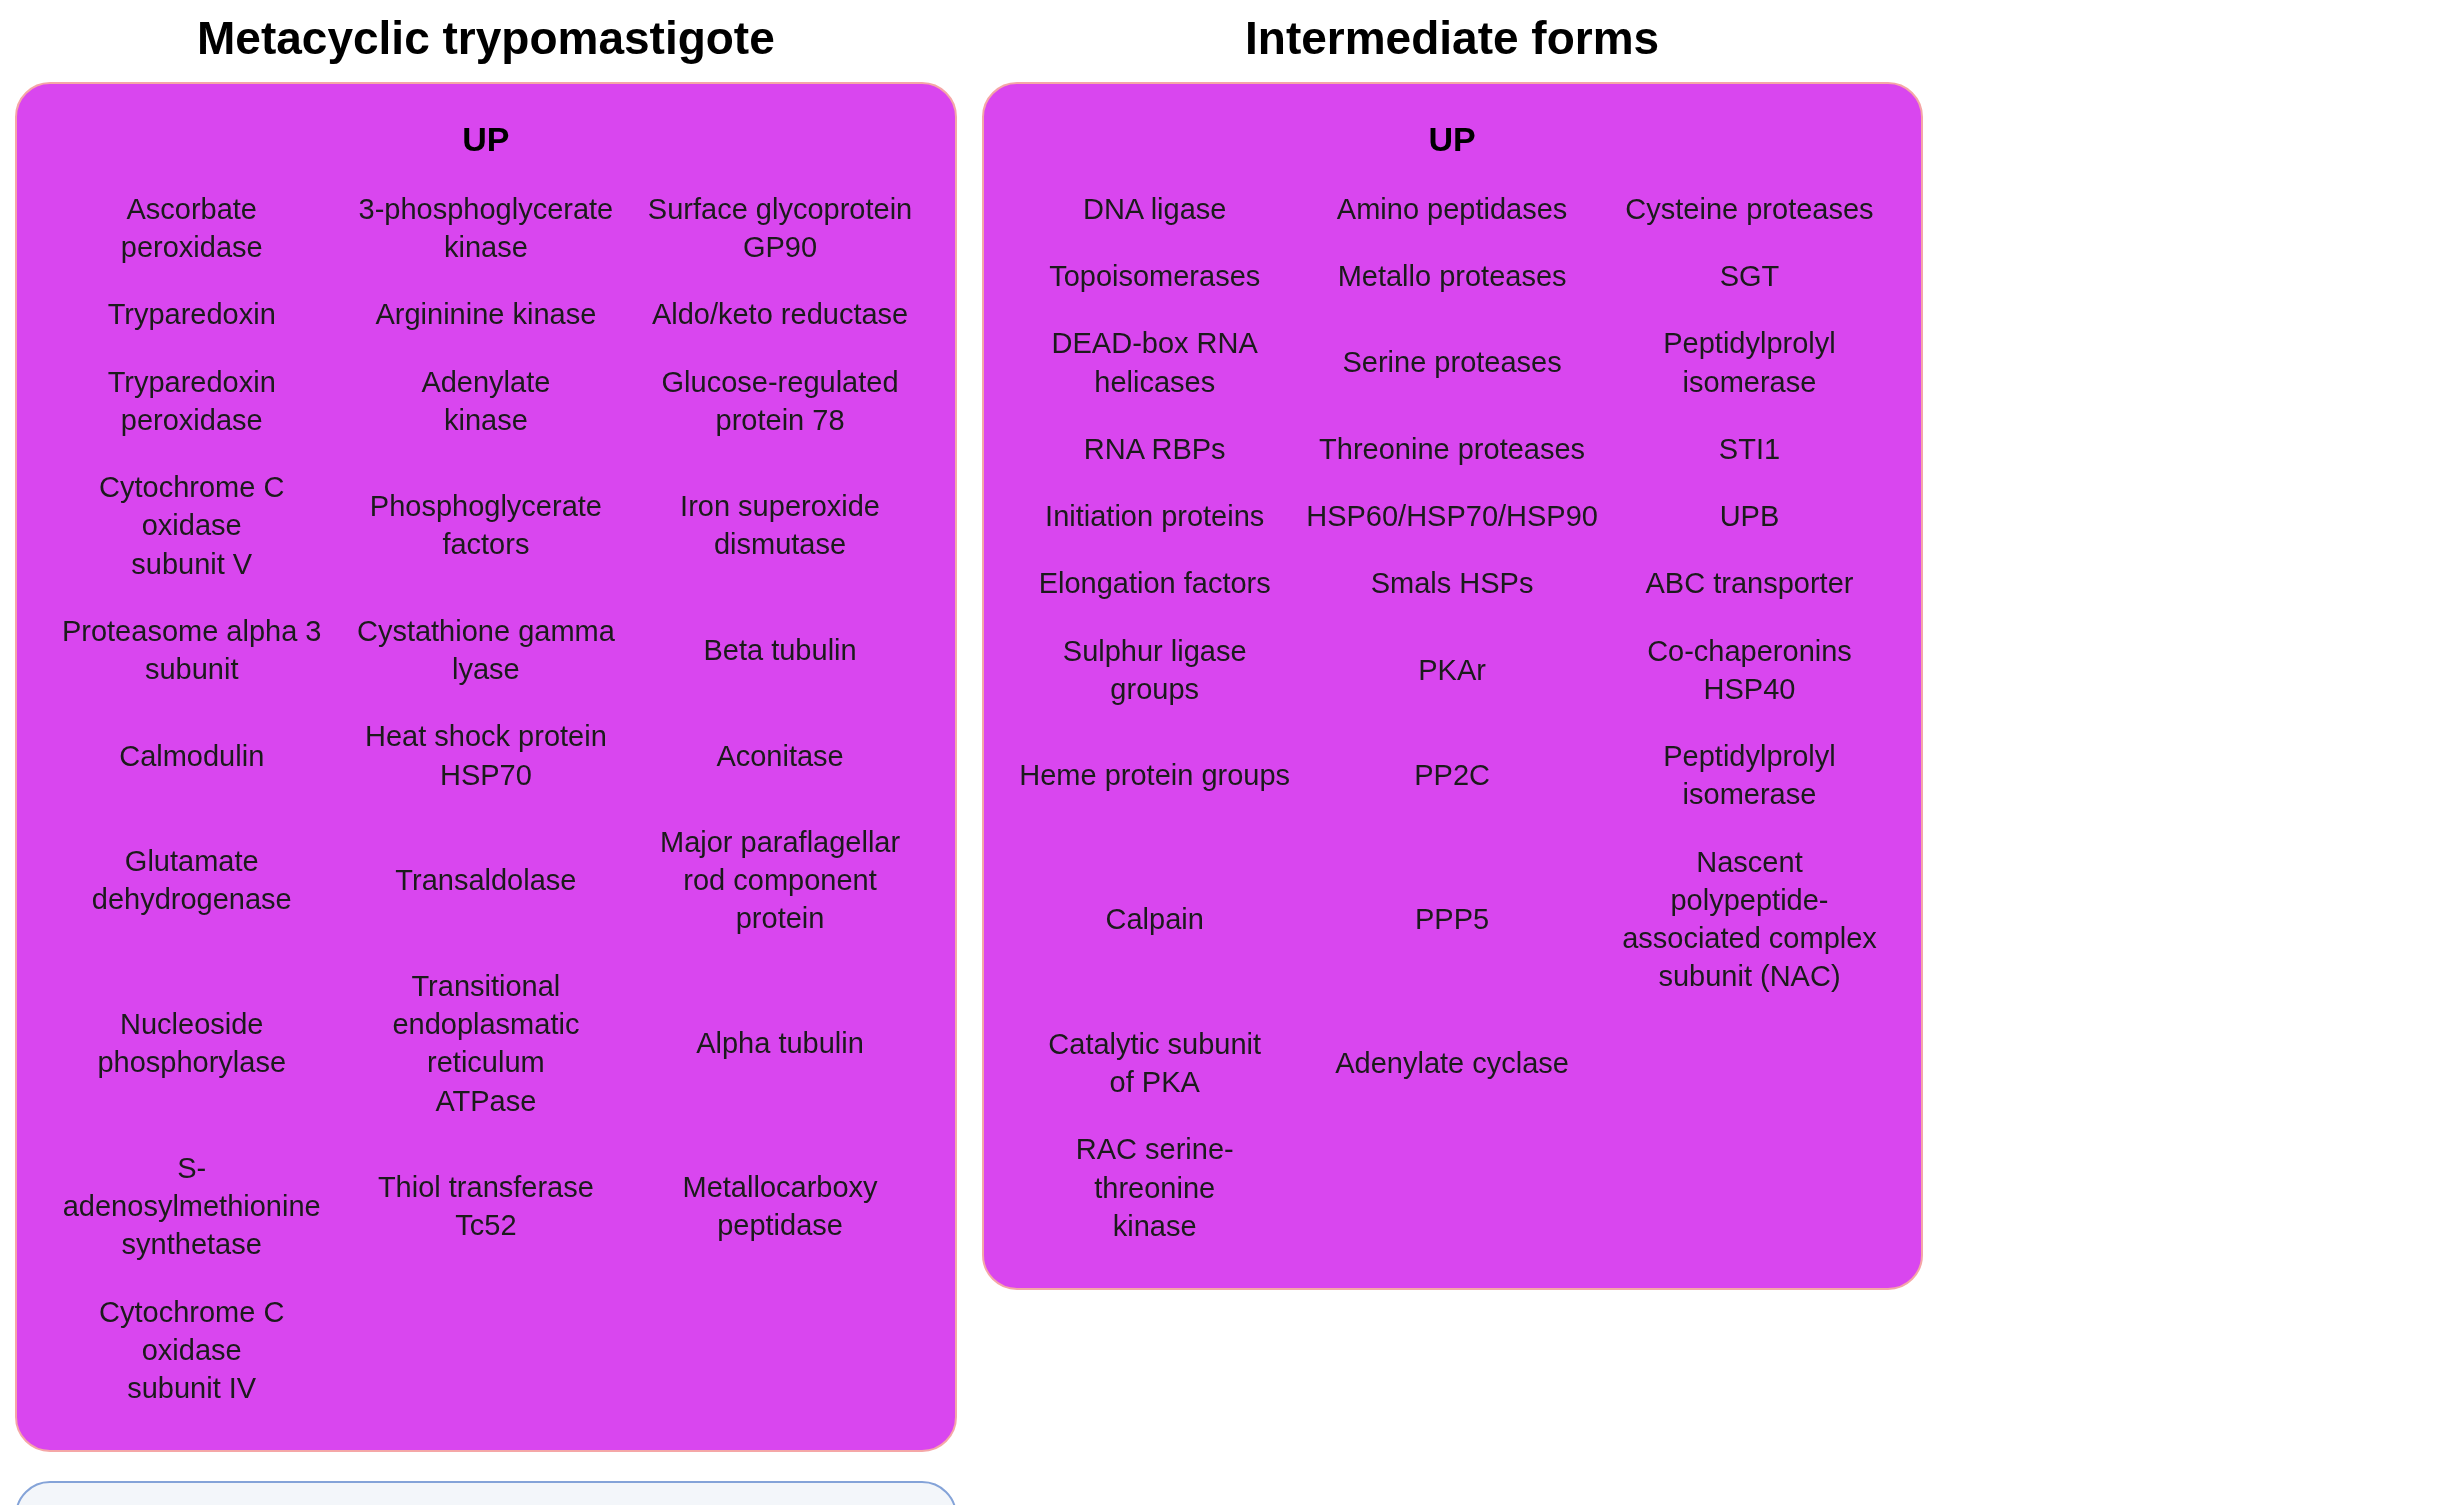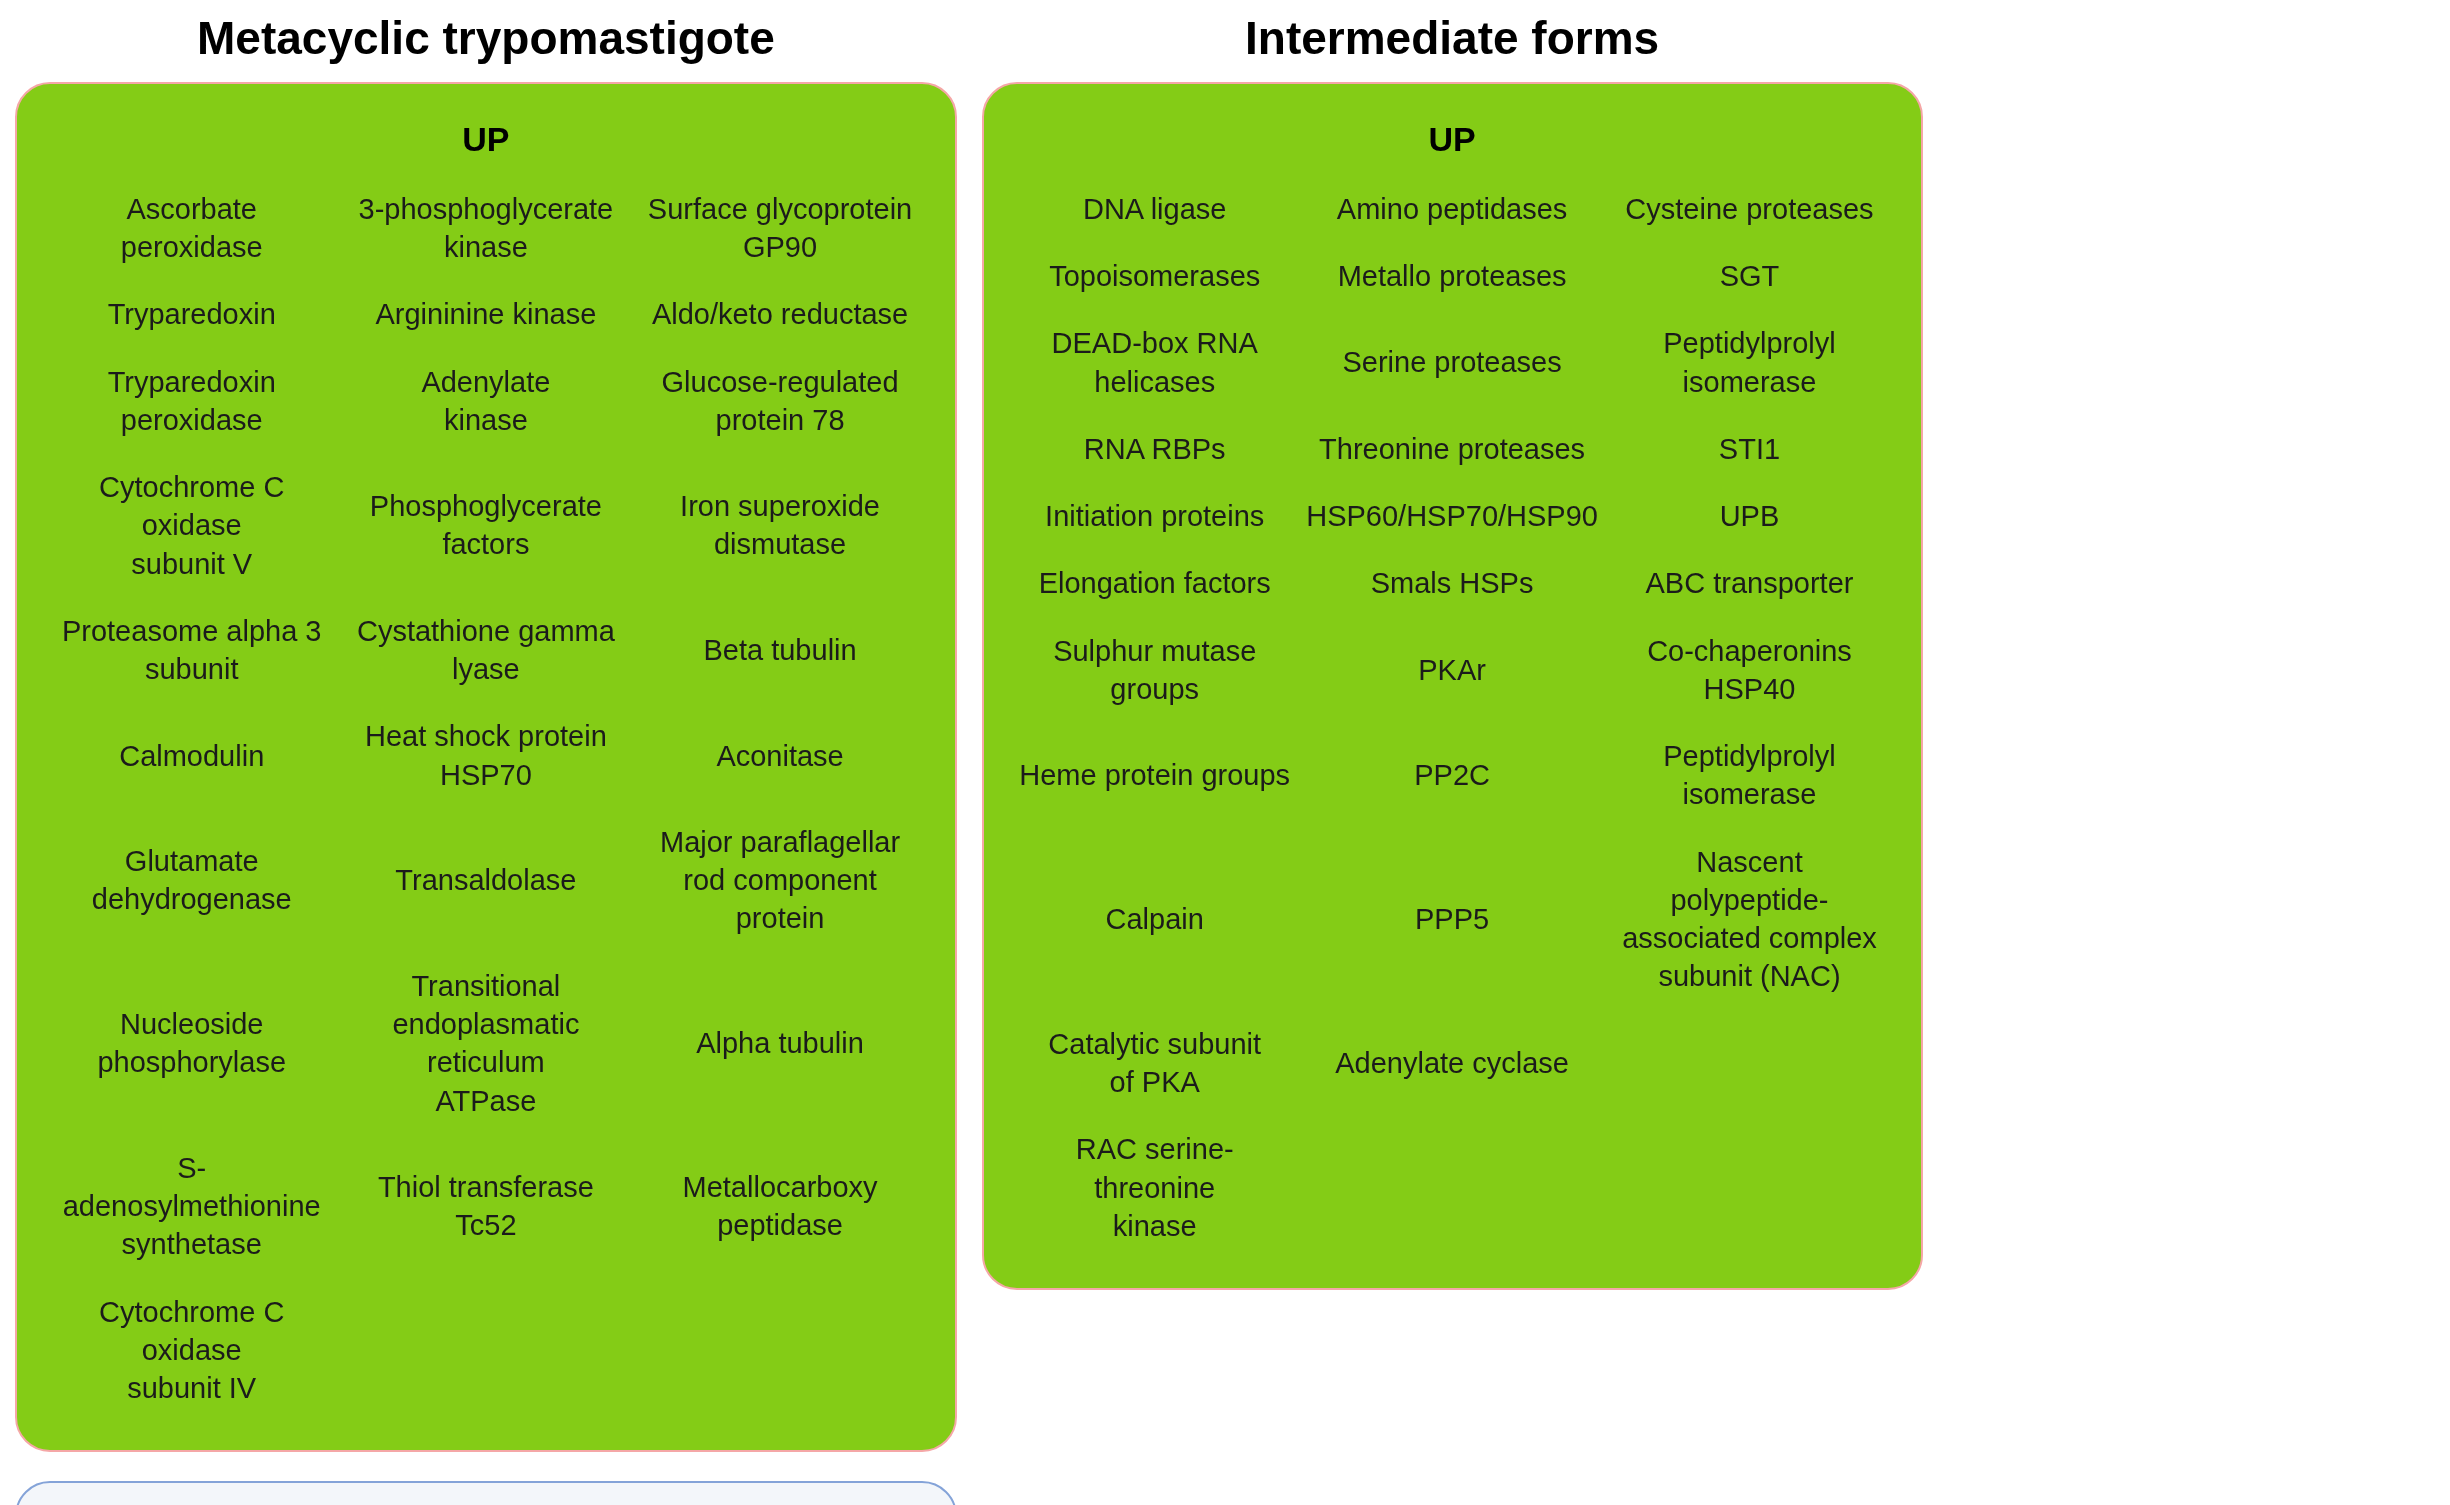--- a/index.html
+++ b/index.html
@@ -31,21 +31,21 @@
     font-size: 46px;
     font-weight: 700;
     color: #000000;
     margin: 3.8px 0 16.6px 0;
   }
   .box {
     box-sizing: border-box;
     border-radius: 35px;
   }
   .box.pink {
-    background: #84cc16;
+    background: #d946ef;
     border: 2.6px solid #F5A7A7;
     padding: 25.5px 35px 43px 35px;
   }
   .box.blue {
     background: #F3F6FA;
     border: 2.6px solid #84A3D8;
     padding: 10px 35px 41px 35px;
     margin-top: 29px;
   }
   .box-header {
@@ -169,21 +169,21 @@
 isomerase</div>
           <div class="cell">RNA RBPs</div>
           <div class="cell">Threonine proteases</div>
           <div class="cell">STI1</div>
           <div class="cell">Initiation proteins</div>
           <div class="cell">HSP60/HSP70/HSP90</div>
           <div class="cell">UPB</div>
           <div class="cell">Elongation factors</div>
           <div class="cell">Smals HSPs</div>
           <div class="cell">ABC transporter</div>
-          <div class="cell">Sulphur mutase groups</div>
+          <div class="cell">Sulphur ligase groups</div>
           <div class="cell">PKAr</div>
           <div class="cell">Co-chaperonins HSP40</div>
           <div class="cell">Heme protein groups</div>
           <div class="cell">PP2C</div>
           <div class="cell">Peptidylprolyl isomerase</div>
           <div class="cell">Calpain</div>
           <div class="cell">PPP5</div>
           <div class="cell">Nascent polypeptide-
 associated complex
 subunit (NAC)</div>

